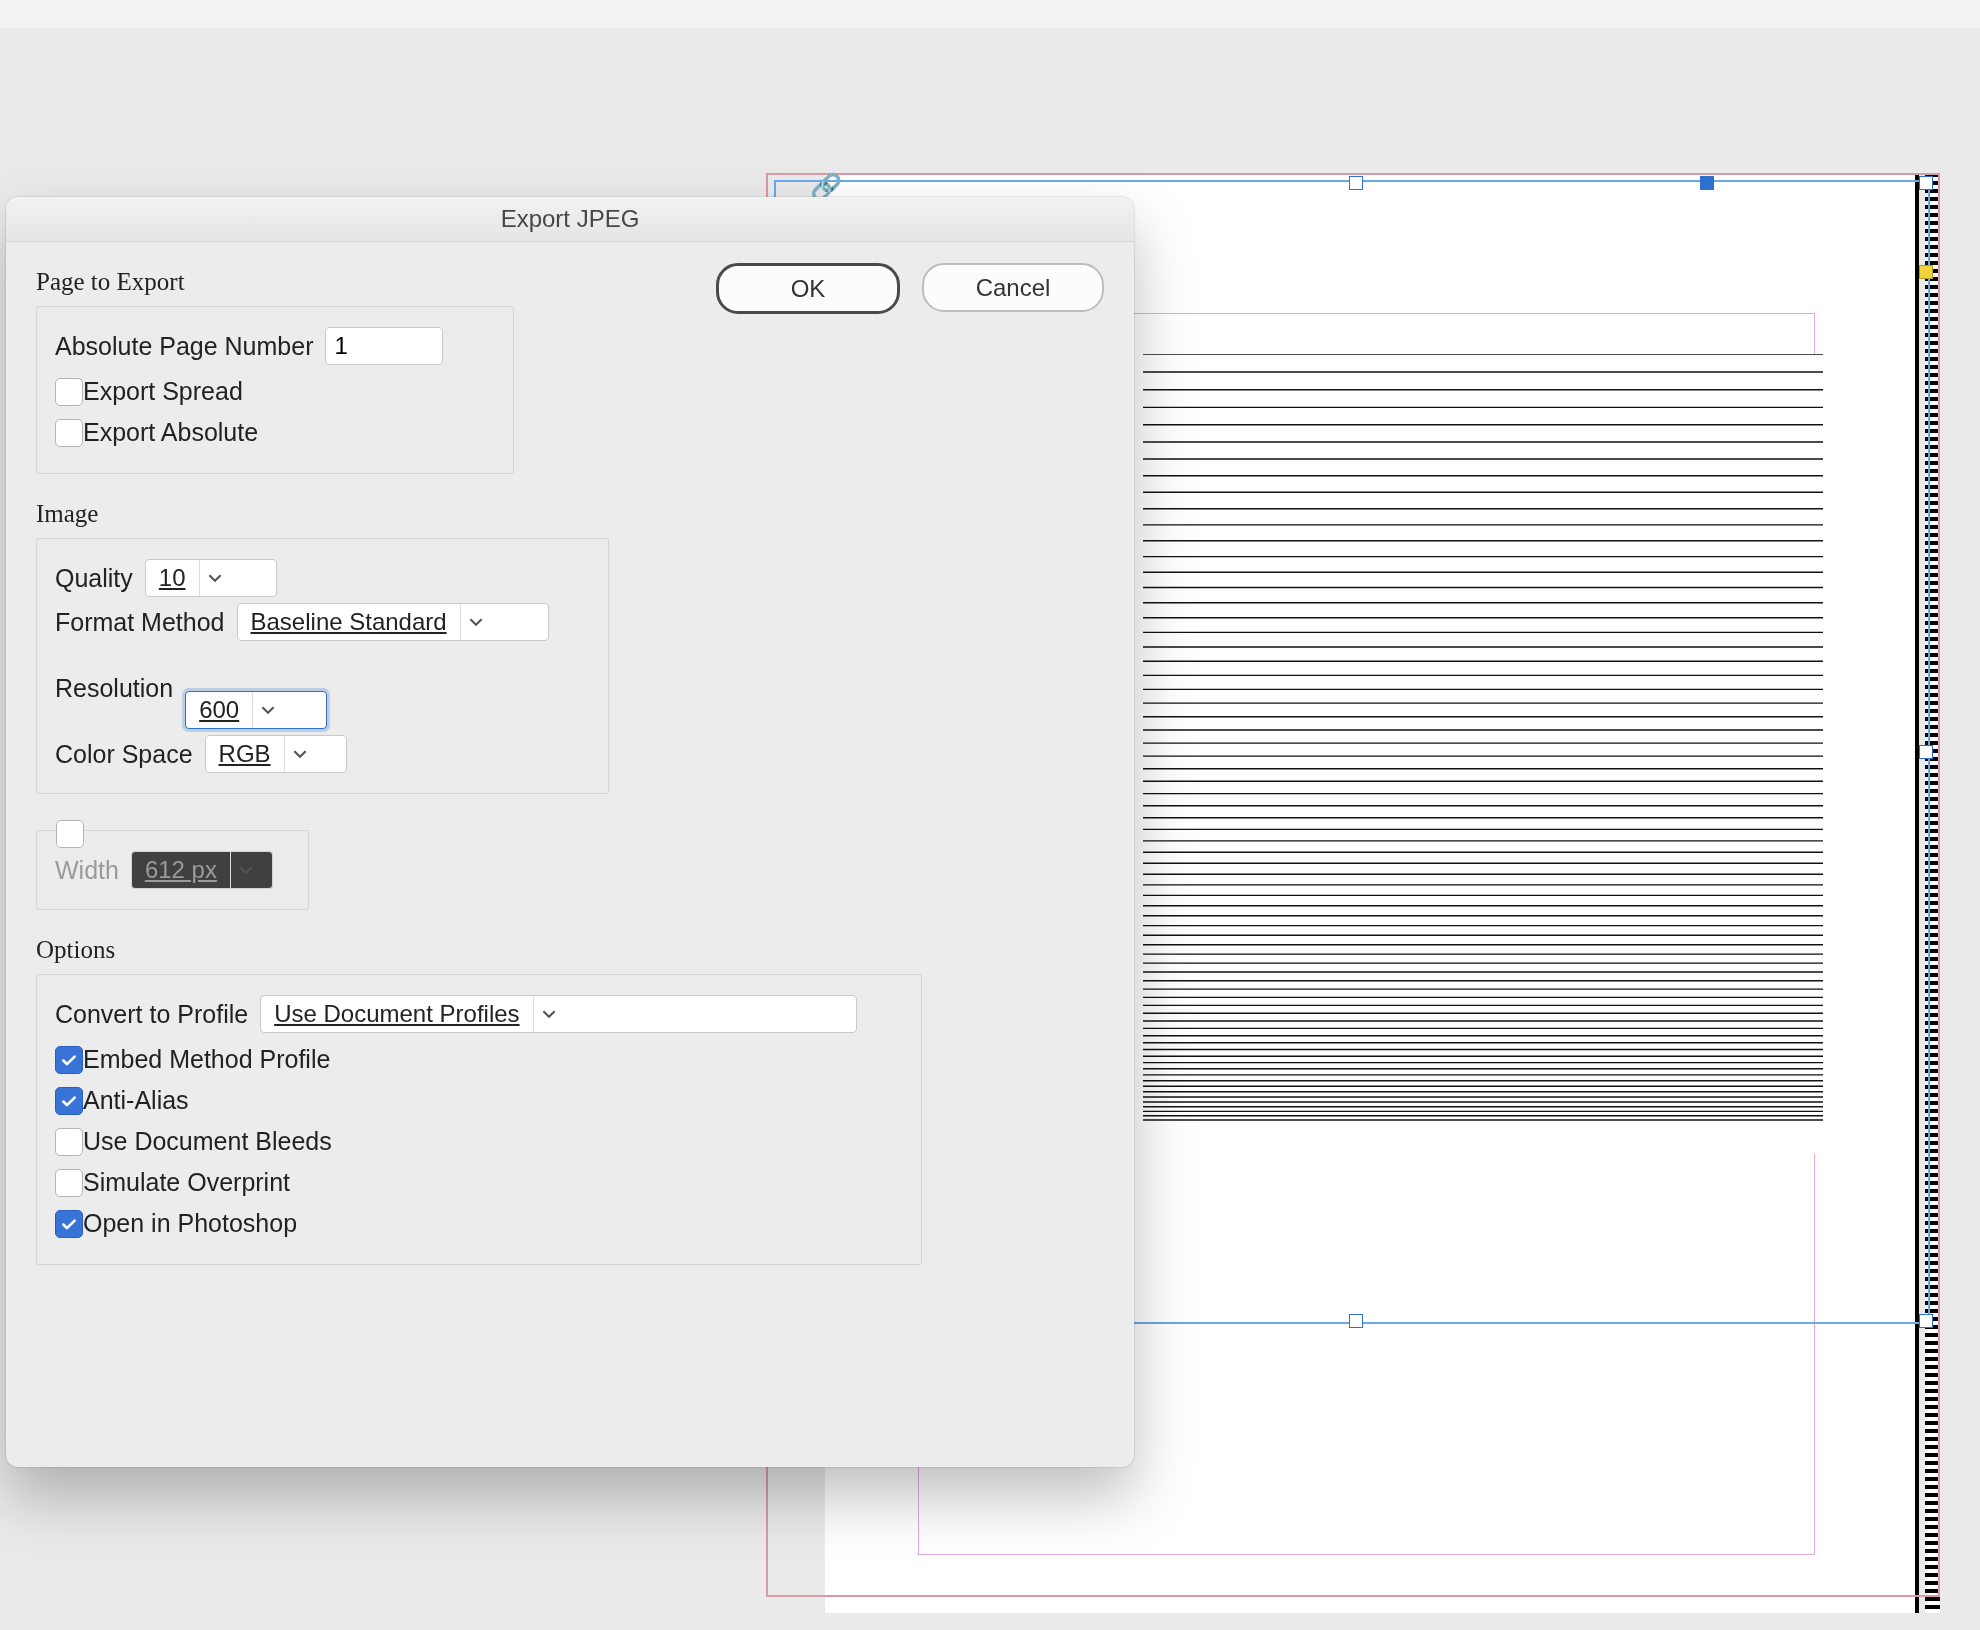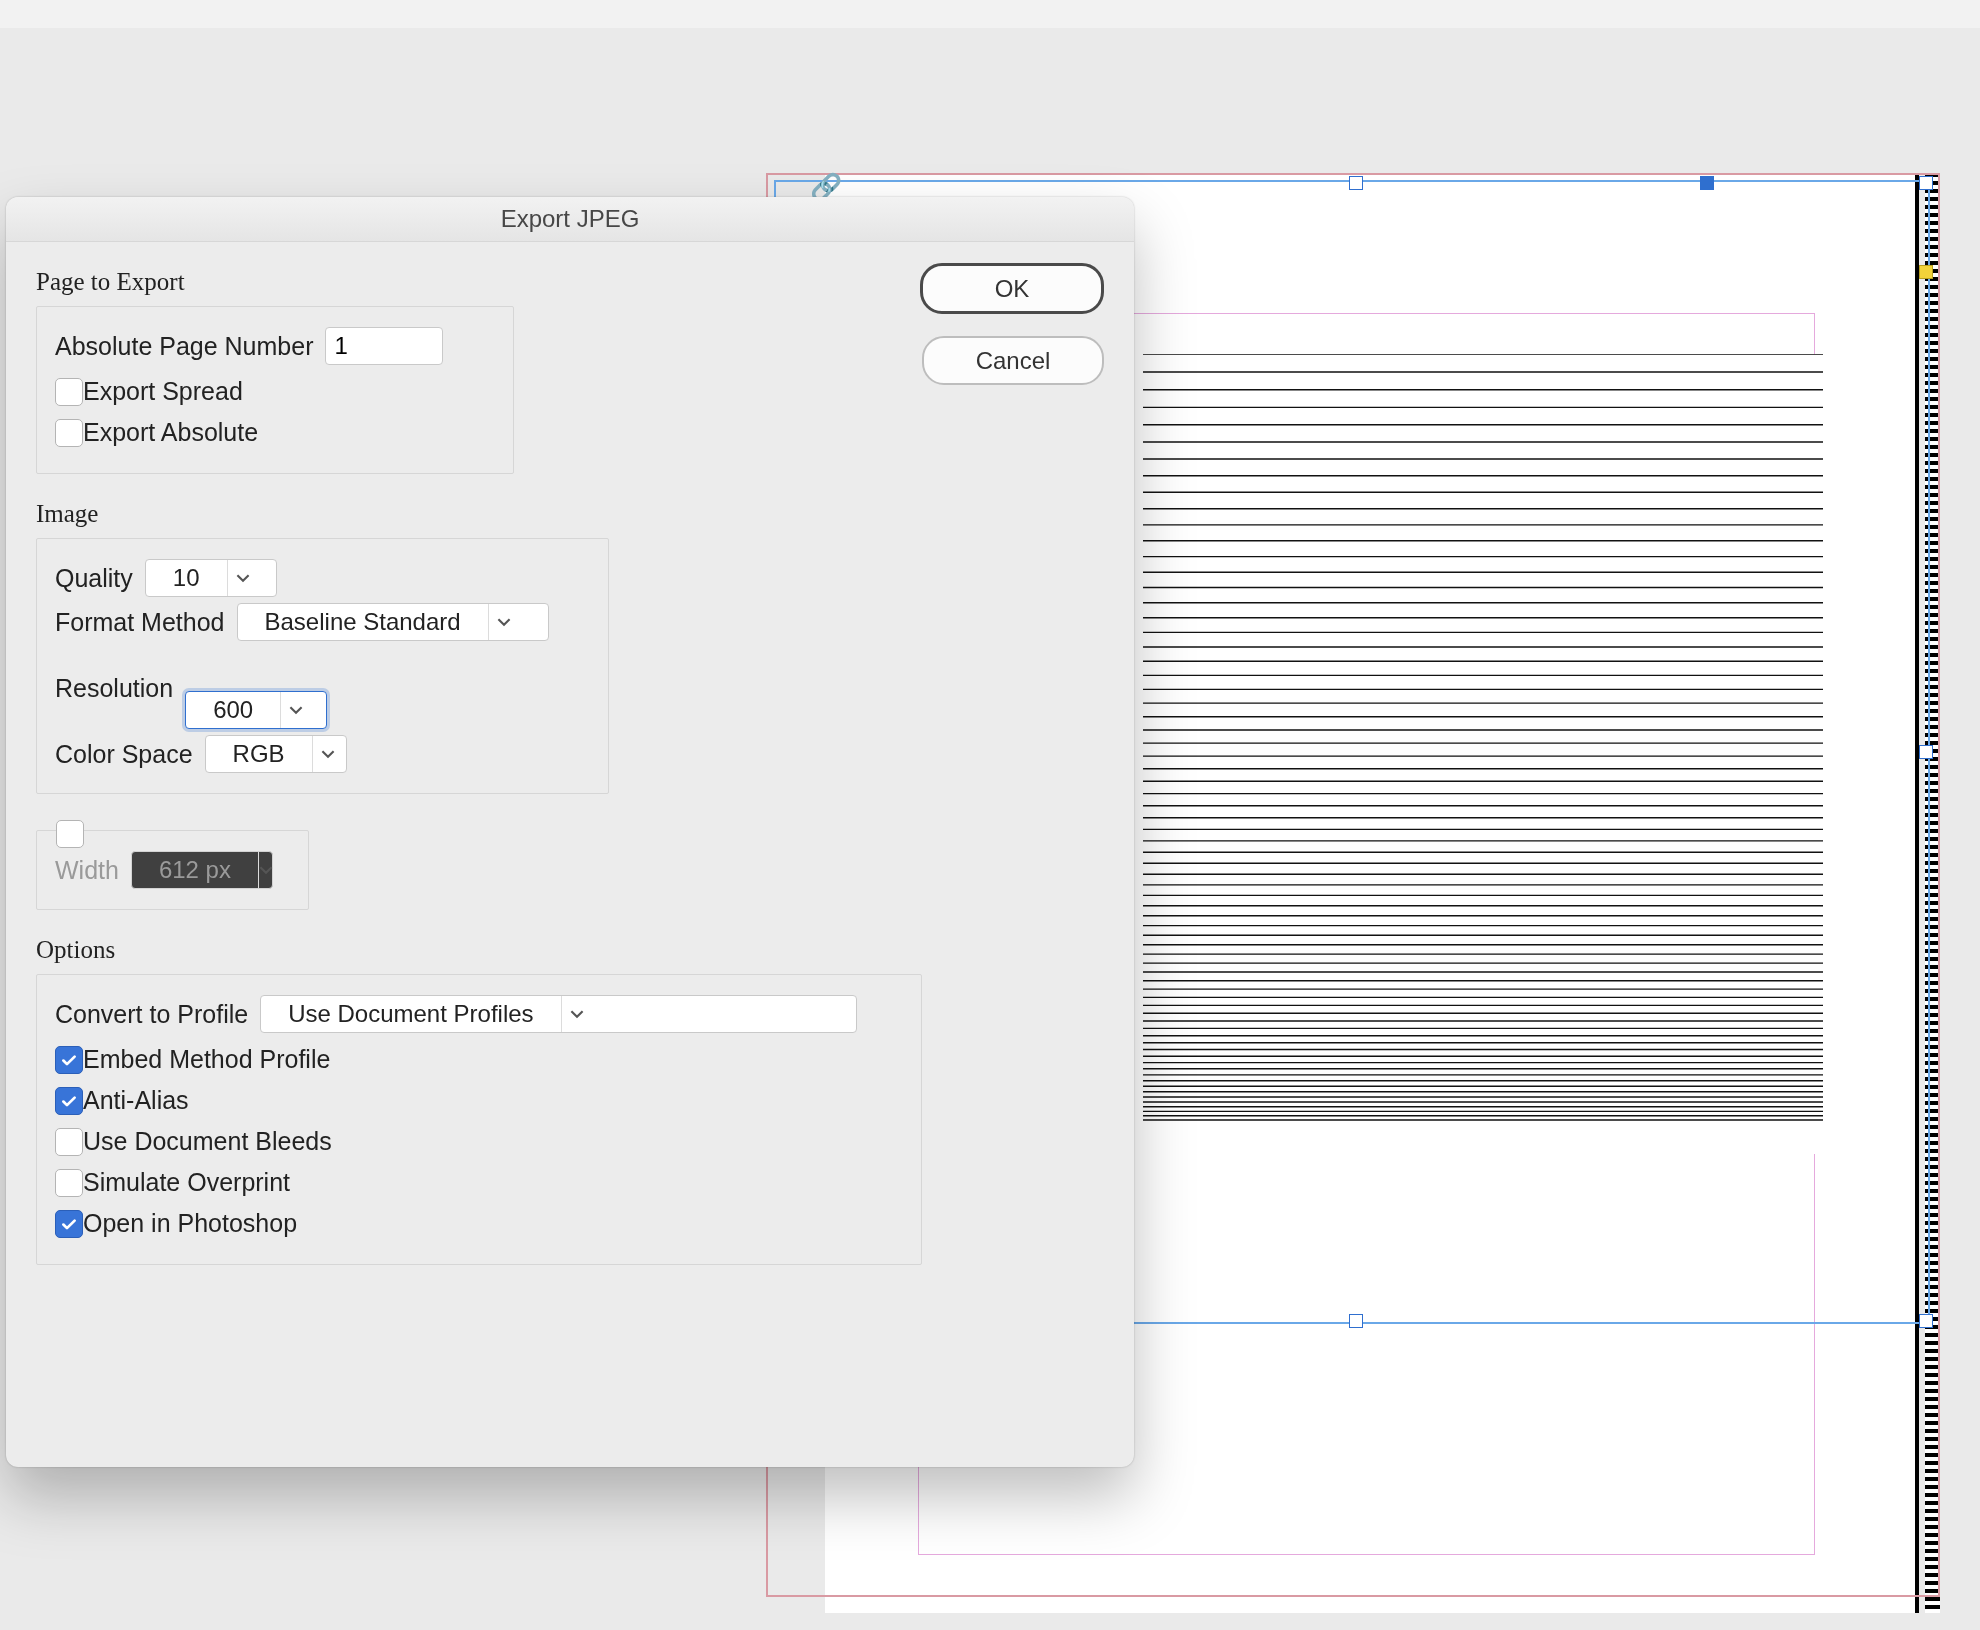--- a/index.html
+++ b/index.html
@@ -20,35 +20,35 @@
   fieldset.group.image{width:535px;}
   fieldset.group.fixedw{width:235px;}
   fieldset.group.opts{width:848px;}
   .row{display:flex;align-items:center;gap:12px;margin:6px 0;}
   .row label.txt{font-size:25px;}
   .row label.dim{color:#9a9a9a;}
   input.textnum{height:36px;font-size:24px;padding:0 8px;border:1px solid #c9c9c9;border-radius:4px;background:#fff;}
   input.textnum.w80{width:100px;}
   
   .combo{display:flex;align-items:center;height:36px;border:1px solid #c9c9c9;border-radius:4px;background:#fff;font-size:24px;}
-  .combo .val{padding:0 27px;white-space:nowrap;}
+  .combo .val{padding:0 13px;white-space:nowrap;text-decoration:underline;}
   .combo .arrow{width:30px;height:100%;border-left:1px solid #dcdcdc;display:flex;align-items:center;justify-content:center;color:#555;}
   .combo.dim .val{color:#9a9a9a;}
   .combo.dim{background:#404040;border-color:#d3d3d3;}
   .combo.focus{border-color:#2f6fcf;box-shadow:0 0 0 3px rgba(47,111,207,.25);margin-top:44px;}
   .combo .arrow svg{width:14px;height:14px;}
   .chk{display:flex;align-items:center;margin:12px 0;font-size:25px;}
   .chk .box{width:26px;height:26px;border:1px solid #b4b4b4;border-radius:5px;background:#fff;display:flex;align-items:center;justify-content:center;}
   .chk .box.checked{background:#3874d8;border-color:#2b5fb8;color:#fff;}
   .chk .box.checked svg{width:18px;height:18px;}
   
   .btn{width:178px;height:45px;border:2px solid #bdbdbd;border-radius:22px;background:#fcfcfc;font-size:24px;
        display:flex;align-items:center;justify-content:center;color:#333;}
   .btn.primary{border-color:#4a4a4a;border-width:3px;}
-  .btn-col{position:absolute;right:30px;top:66px;display:flex;flex-direction:column;gap:22px;align-items:flex-end;}
+  .btn-col{position:absolute;right:30px;top:66px;display:flex;flex-direction:row;gap:22px;}
   
   .doc-outer{position:absolute;left:766px;top:173px;width:1170px;height:1420px;border:2px solid #d99aa3;}
   .page-white{position:absolute;left:825px;top:173px;width:1090px;height:1440px;background:#ffffff;box-shadow:4px 0 0 #000;}
   .page-strip{position:absolute;left:1925px;top:173px;width:15px;height:1440px;background:repeating-linear-gradient(180deg,#000 0 4px,#fff 4px 8px);}
   .inner-frame{position:absolute;left:918px;top:313px;width:895px;height:1240px;border:1px solid #e5a9dd;}
   .sel-rect{position:absolute;left:774px;top:180px;width:1152px;height:1140px;border:2px solid #6aa8e8;}
   .handle{position:absolute;width:12px;height:12px;border:1px solid #2f6fcf;background:#fff;}
   .handle.fill{background:#2f6fcf;}
   .handle.yellow{background:#f2d33a;border-color:#b79e20;}
   .link-icon{position:absolute;left:810px;top:172px;color:#2f6fcf;font-size:26px;}

